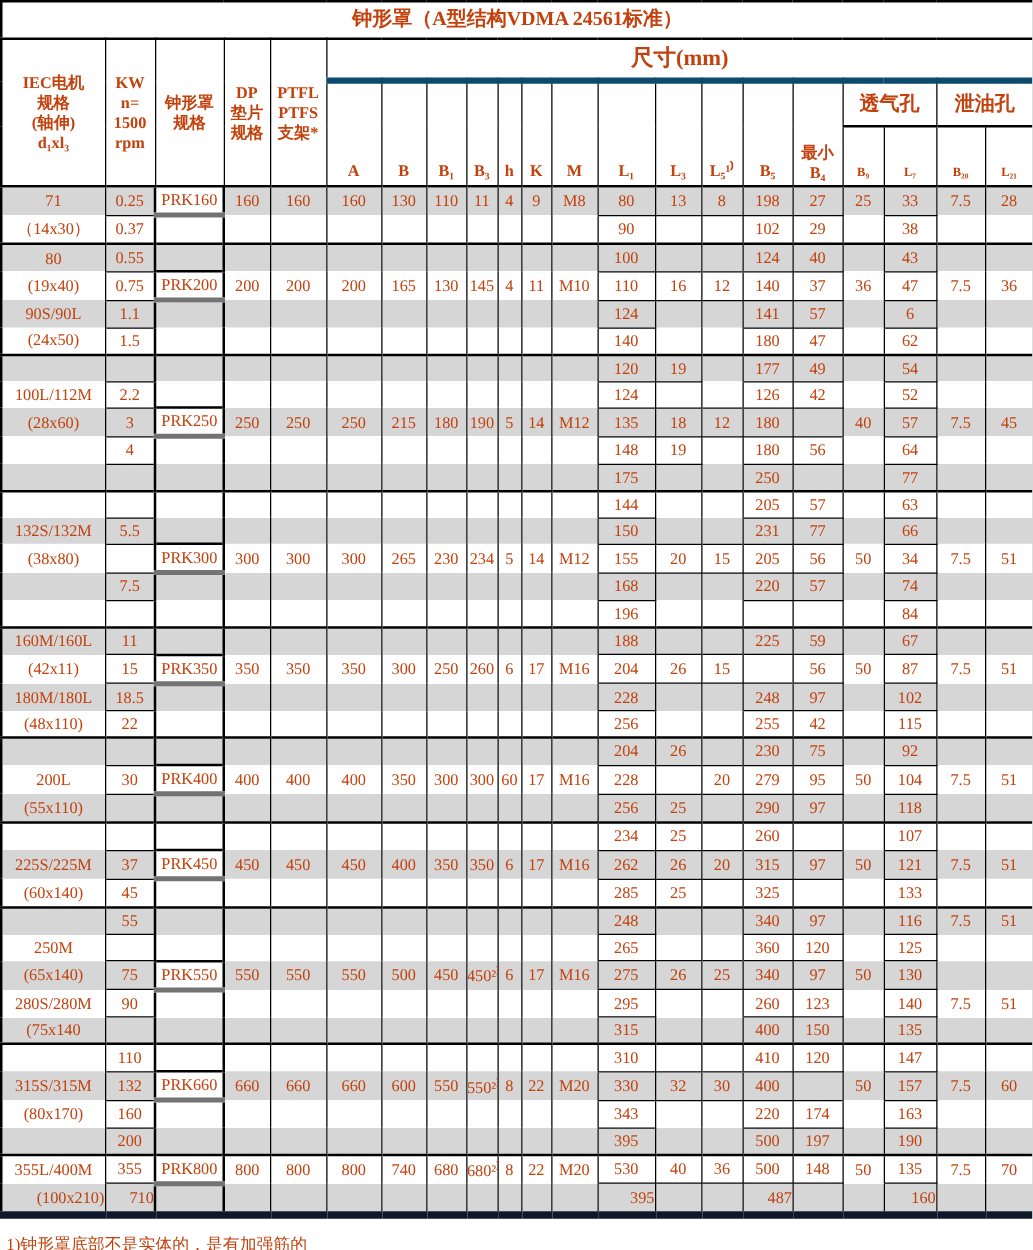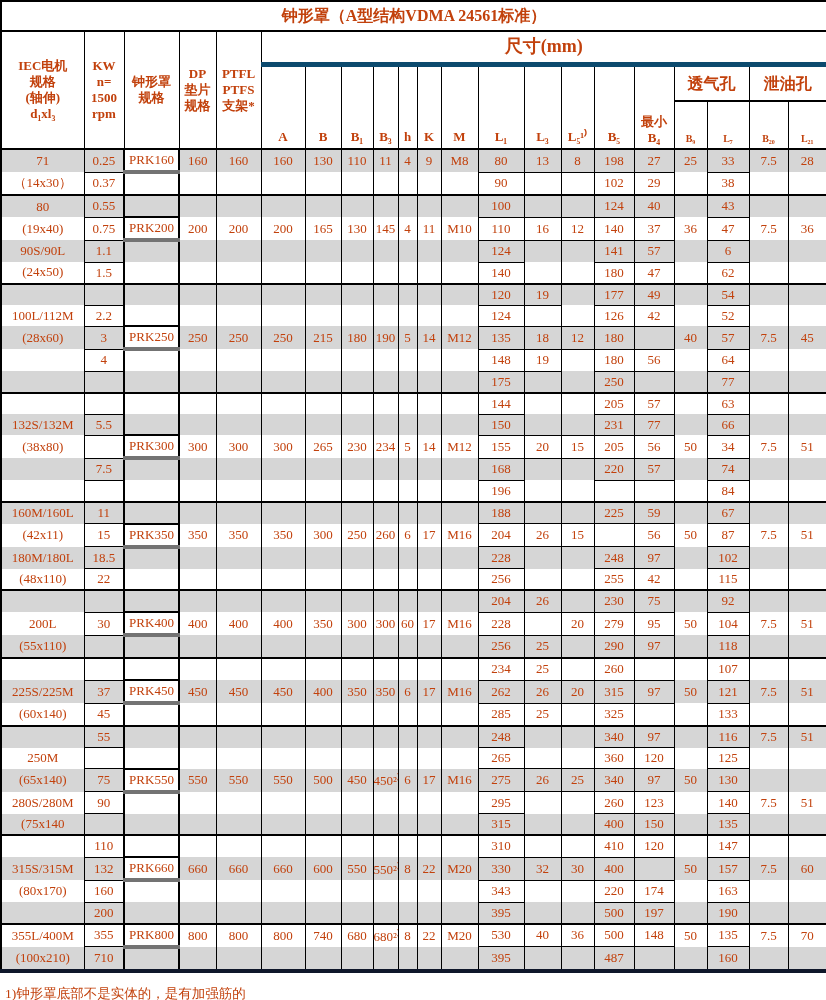--- a/index.html
+++ b/index.html
@@ -29,21 +29,21 @@
   .spec th.letter{vertical-align:bottom;padding-bottom:3px;font-size:13px;}
   .spec th.letter2{height:43px;vertical-align:bottom;padding-bottom:3px;font-size:10px;}
   .spec th.minb4{white-space:pre-line;vertical-align:bottom;padding-bottom:2px;margin-top:22px;}
   .spec thead tr.hdr-bottom th{border-bottom:2px solid #000;}
   
   .spec tbody td{
     height:20px;font-size:13px;white-space:nowrap;background:#fff;
   }
   .spec tbody tr:nth-child(odd) td{background:var(--shade,#d6d6d6);}
   .spec tbody tr.group-start td{border-top:2px solid #000;}
-  .spec tbody tr:last-child td{border-bottom:4px solid #0f172a;}
+  .spec tbody tr:last-child td{border-bottom:6px solid #0f172a;text-align:right;}
   .spec tbody td.boxed{border-top:1px solid #000;border-bottom:1px solid #000;}
   .spec tbody td.prk-col{border-left:2px solid #000;border-right:2px solid #000;}
   .spec tbody td.prk-box{border-top:2px solid #000;border-bottom:4px solid #737373;background:#fff !important;}
   
   .notes{padding:12px 6px 0 5px;font-size:13.5px;}
   .notes .note{margin:0 0 15px 0;white-space:nowrap;}
 </style>
 </head>
 <body>
 

